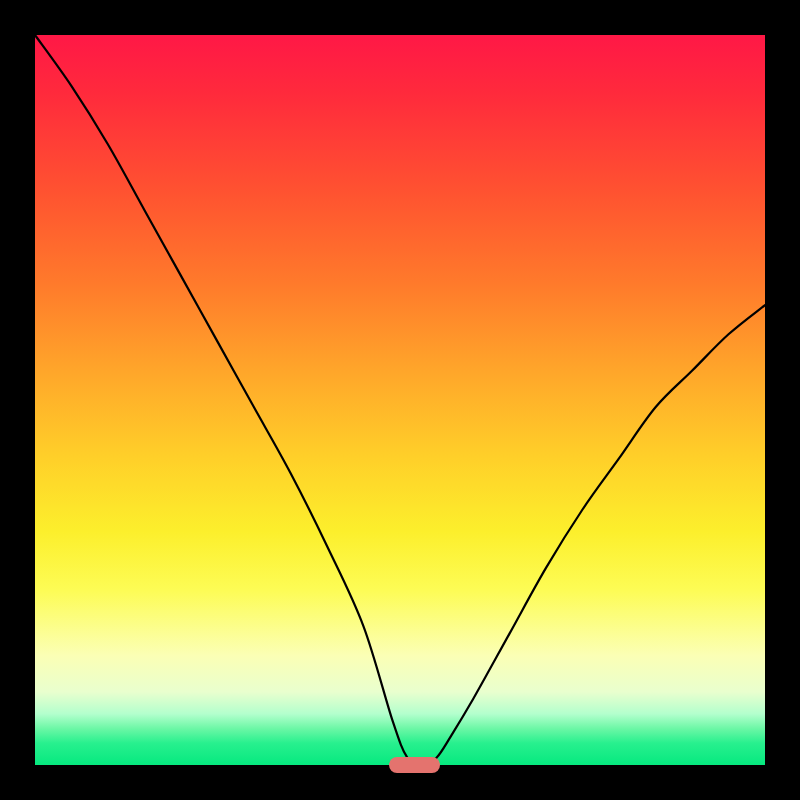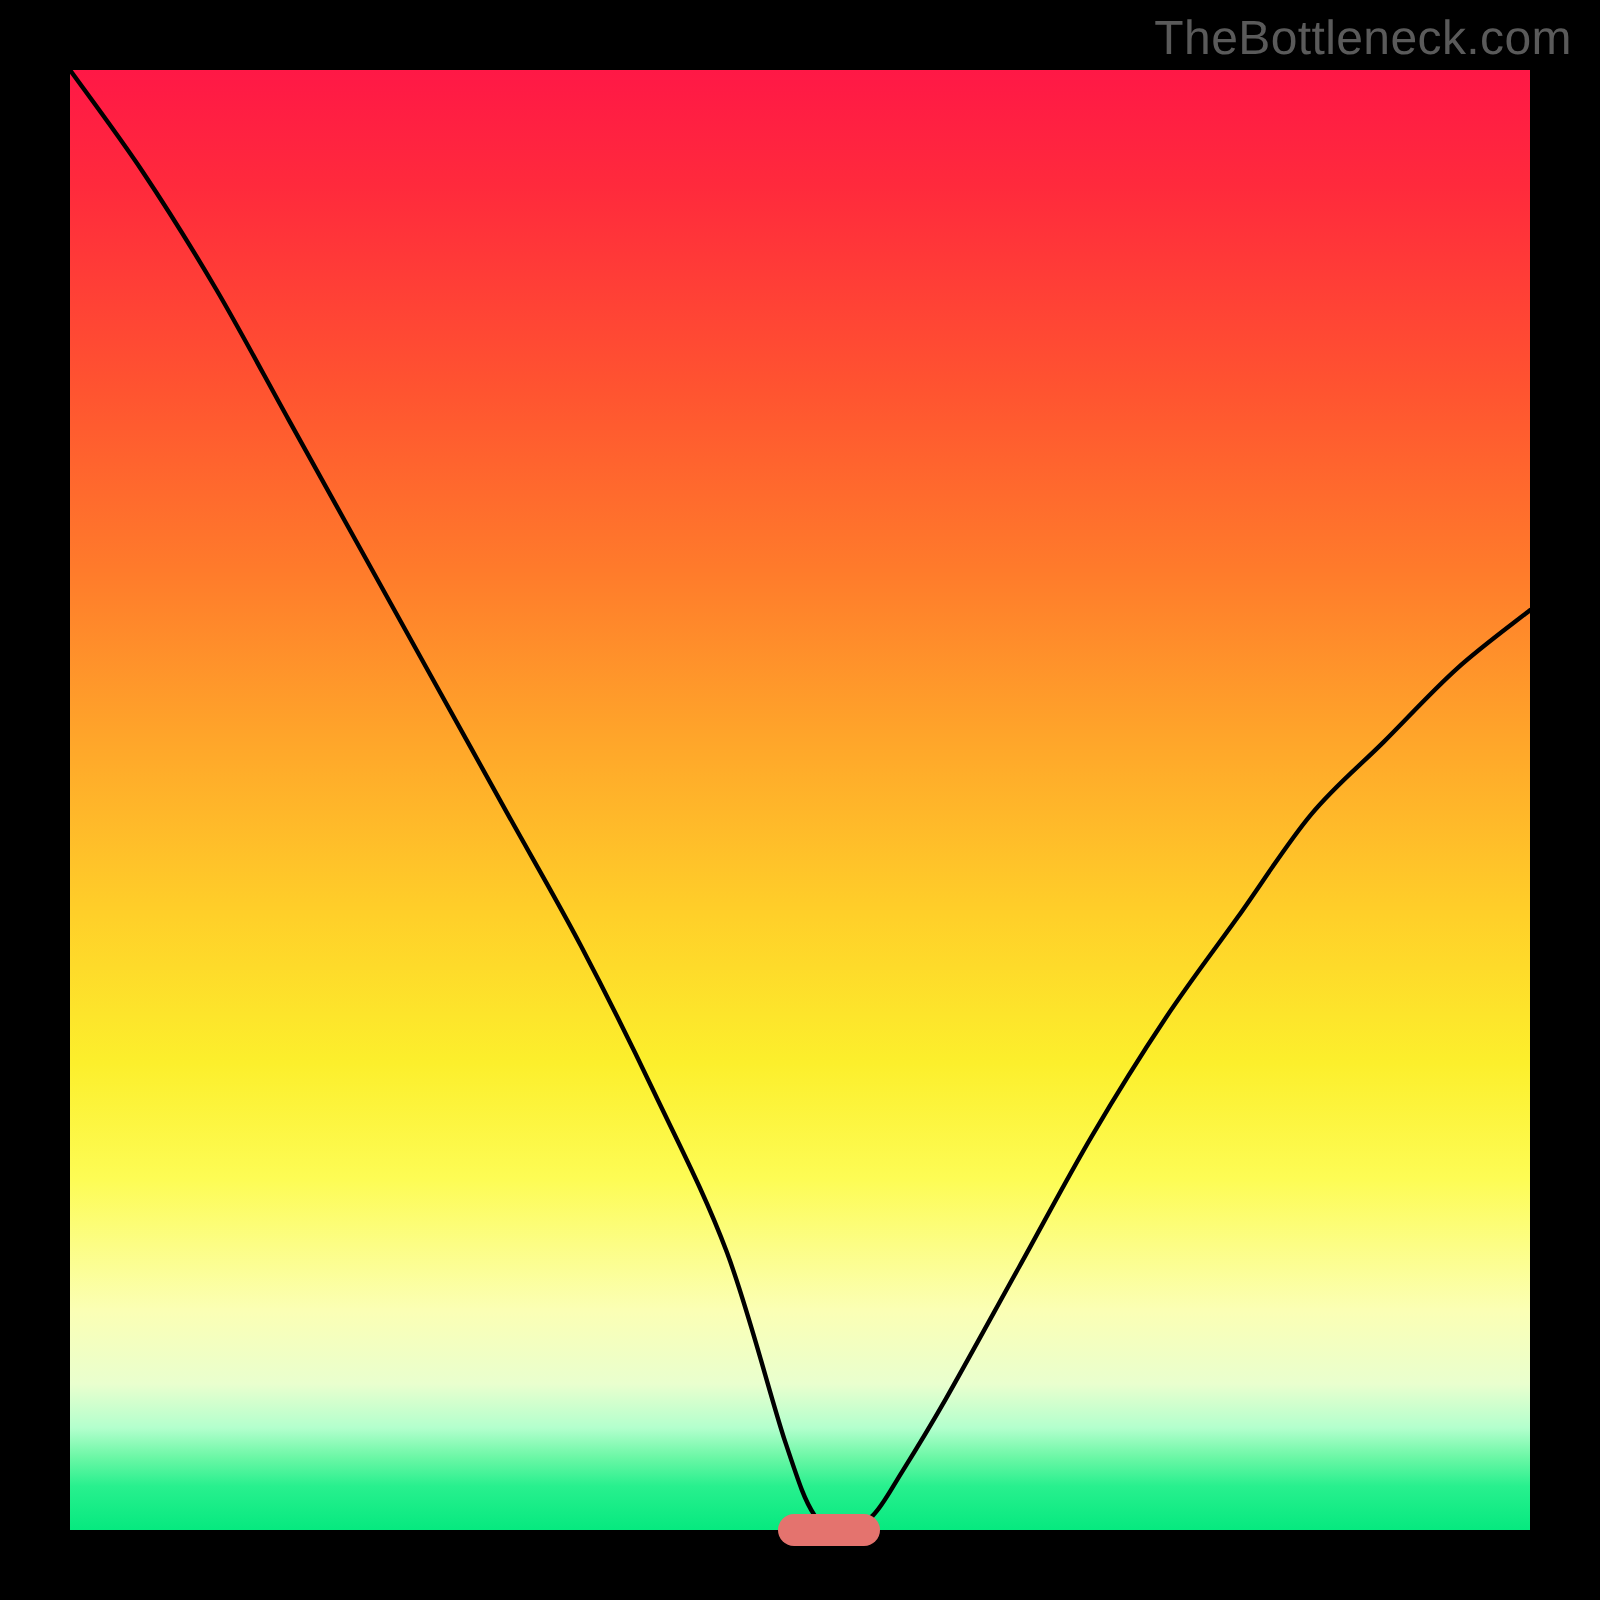--- a/index.html
+++ b/index.html
@@ -68,21 +68,20 @@
     height: 16px;
     border-radius: 9px;
     background: #e4736e;
   }
 </style>
 </head>
 <body>
 
 <div class="frame">
 
-  <div class="watermark">TheBottleneck.com</div>
 
   <div class="plot">
 
     <svg class="curve" viewBox="0 0 730 730" preserveAspectRatio="none">
       <path id="curve-path" fill="none" stroke="#000000" stroke-width="2.2" stroke-linecap="round" stroke-linejoin="round" d="M 0 0 C 6.083333333333333 8.516666666666652, 24.333333333333336 32.84999999999991, 36.5 51.09999999999991 C 48.666666666666664 69.34999999999991, 60.833333333333336 88.81666666666665, 73 109.5 C 85.16666666666667 130.18333333333337, 97.33333333333333 153.30000000000004, 109.5 175.20000000000005 C 121.66666666666667 197.10000000000005, 133.83333333333334 218.99999999999997, 146 240.89999999999998 C 158.16666666666666 262.79999999999995, 170.33333333333334 284.70000000000005, 182.5 306.6 C 194.66666666666666 328.5, 206.83333333333334 350.40000000000003, 219 372.3 C 231.16666666666666 394.2, 243.33333333333331 414.8833333333333, 255.49999999999997 438 C 267.66666666666663 461.1166666666667, 279.8333333333333 485.45, 292 511 C 304.1666666666667 536.55, 317.55 562.0999999999999, 328.5 591.3 C 339.45 620.5, 350.4 664.3000000000001, 357.7 686.2 C 365 708.1, 367.43333333333334 715.4000000000001, 372.3 722.7 C 377.1666666666667 730, 382.03333333333336 730, 386.90000000000003 730 C 391.7666666666667 730, 396.6333333333334 727.5666666666667, 401.50000000000006 722.7 C 406.36666666666673 717.8333333333334, 410.01666666666665 710.5333333333333, 416.09999999999997 700.8 C 422.1833333333333 691.0666666666666, 428.26666666666665 681.3333333333333, 438 664.3 C 447.73333333333335 647.2666666666667, 462.33333333333337 620.5, 474.5 598.6 C 486.66666666666663 576.7, 498.83333333333326 553.5833333333333, 510.99999999999994 532.9 C 523.1666666666666 512.2166666666667, 535.3333333333334 492.75, 547.5 474.5 C 559.6666666666666 456.25, 571.8333333333334 440.4333333333334, 584 423.40000000000003 C 596.1666666666666 406.3666666666667, 608.3333333333334 386.90000000000003, 620.5 372.3 C 632.6666666666666 357.7, 644.8333333333334 347.96666666666664, 657 335.79999999999995 C 669.1666666666666 323.63333333333327, 681.3333333333334 310.25, 693.5 299.3 C 705.6666666666666 288.35, 723.9166666666666 274.9666666666667, 730 270.1"></path>
     </svg>
 
     <div id="marker" class="marker" style="width: 51.1px; left: 354.05px; bottom: -8px; background: rgb(228, 115, 110);"></div>
 
   </div>

